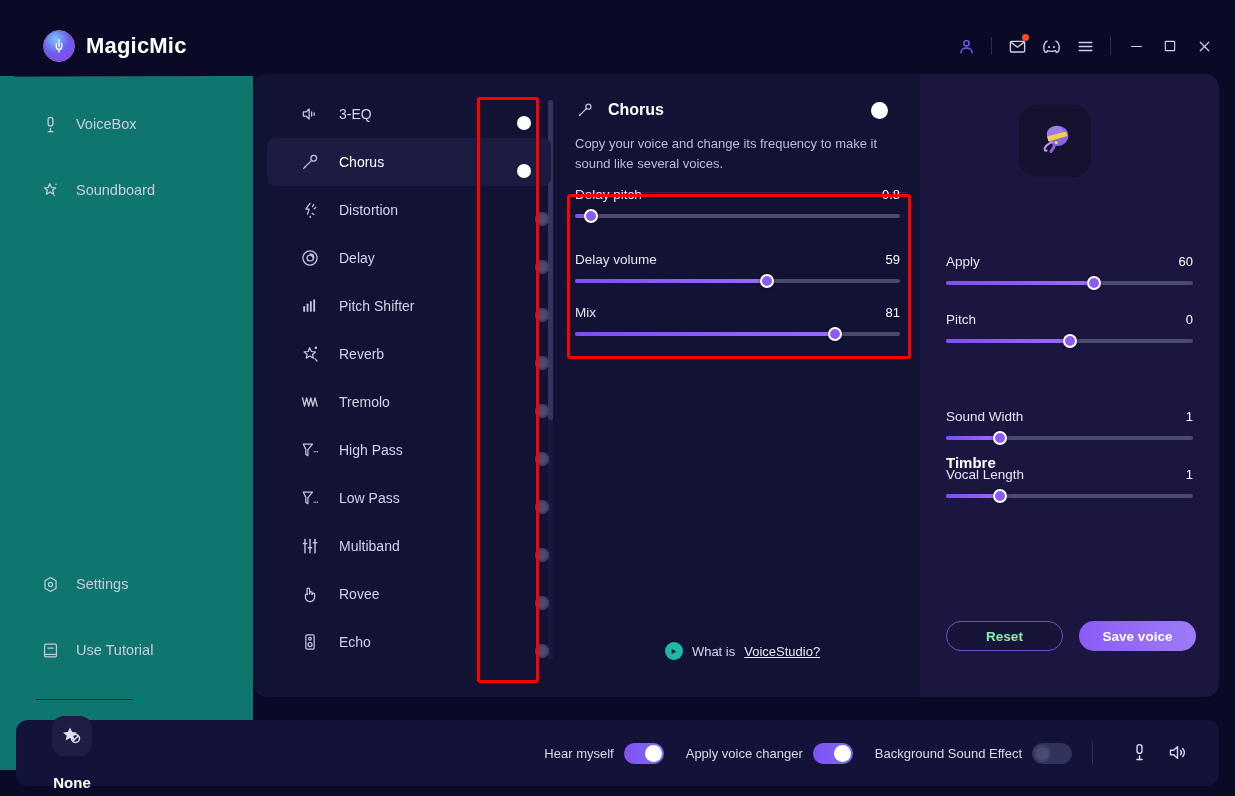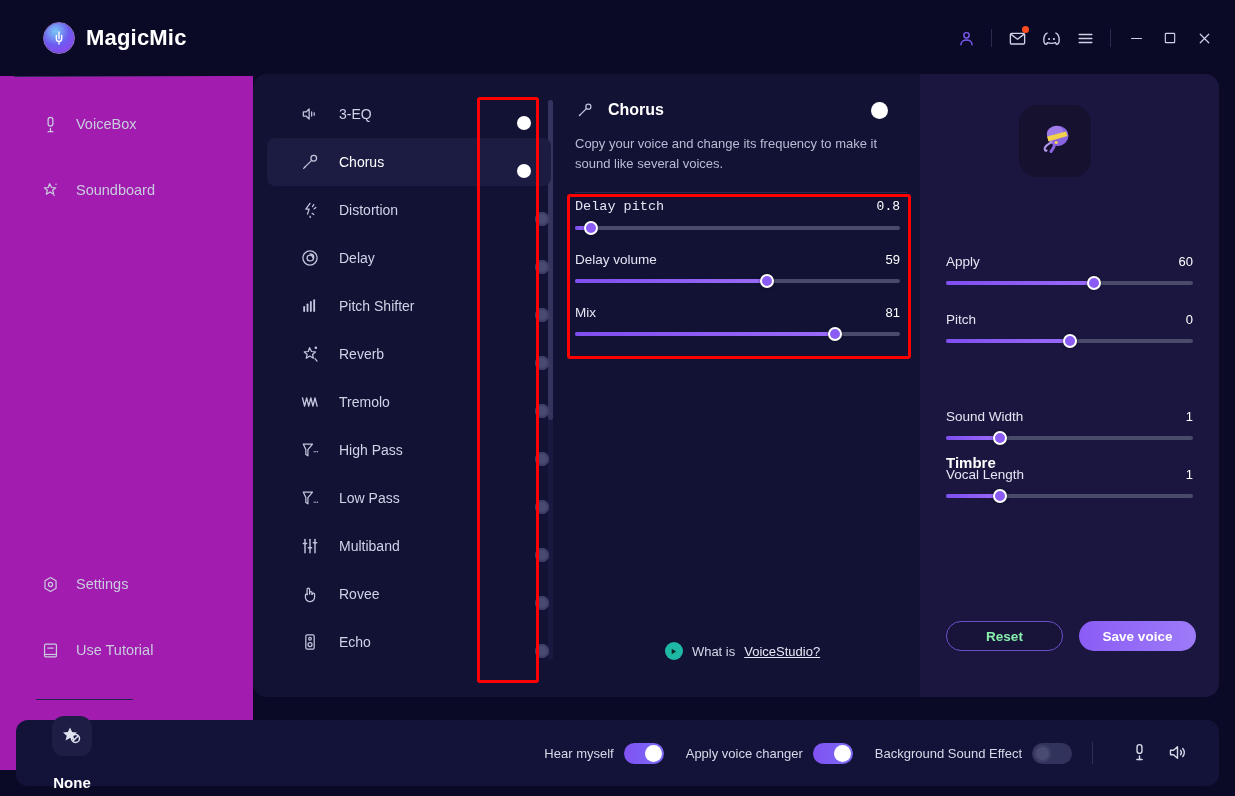--- a/index.html
+++ b/index.html
@@ -11,21 +11,21 @@
   }
   #app {
     position: relative;
     width: 1235px; height: 796px;
     background: #0a0a26;
     overflow: hidden;
   }
 
   
   .titlebar {
-    position: absolute; top: 0; left: 0; width: 1235px; height: 76px;
+    position: absolute; top: 8px; left: 0; width: 1235px; height: 76px;
     background: #0a0a26;
     display: flex; align-items: center;
   }
   .brand {
     display: flex; align-items: center; gap: 12px;
     margin-left: 44px;
   }
   .brand-logo {
     width: 30px; height: 30px; border-radius: 50%;
     background: radial-gradient(circle at 38% 28%, #79c8f5 0%, #6d5bf0 48%, #9b3ef0 100%);
@@ -51,21 +51,21 @@
   .tb-sep { width: 1px; height: 18px; background: #2b2b4d; margin: 0 8px; }
   .badge-dot {
     position: absolute; top: 5px; right: 5px; width: 7px; height: 7px;
     border-radius: 50%; background: #ff4d1f;
   }
   .tb-account { color: #7c5cf5; }
 
   
   .sidebar {
     position: absolute; left: 0; top: 76px; width: 253px; height: 694px;
-    background: #a21caf;
+    background: #0f766e;
   }
   .side-div {
     height: 1px; margin: 0 22px 0 14px;
     background: linear-gradient(to right, #2a2a52, rgba(42,42,82,0));
   }
   .nav { margin-top: 24px; }
   .nav-item {
     display: flex; align-items: center; gap: 16px;
     height: 46px; margin: 0 24px 0 22px; padding-left: 18px;
     border-radius: 10px; color: #c9ccde; font-size: 14.5px;
@@ -518,21 +518,21 @@
         <span class="dt-title">Chorus</span>
         <span class="dt-toggle">
           <span class="sw sw-lg on"><span class="knob"></span></span>
         </span>
       </div>
 
       <div class="dt-desc">Copy your voice and change its frequency to make it sound like several voices.</div>
       <div class="dt-div"></div>
 
       <div id="detail-sliders">
-          <div class="slider-block" style="top: 125px; font-family: Liberation Mono, monospace;">
+          <div class="slider-block" style="top: 113px;">
             <div class="sl-row">
               <span class="sl-name">Delay pitch</span>
               <span class="sl-val">0.8</span>
             </div>
             <div class="track">
               <span class="fill" style="width:5%"></span>
               <span class="thumb" style="left:5%"></span>
             </div>
           </div>
           <div class="slider-block" style="top: 178px;">

